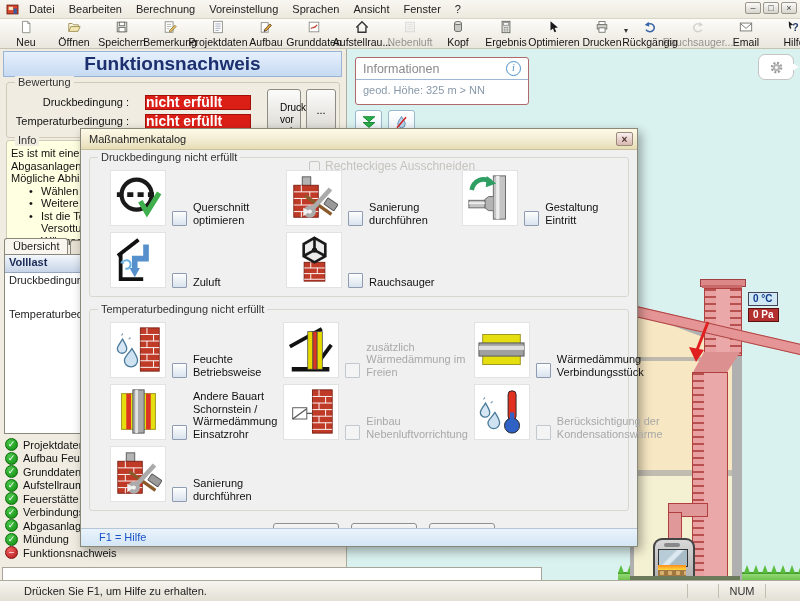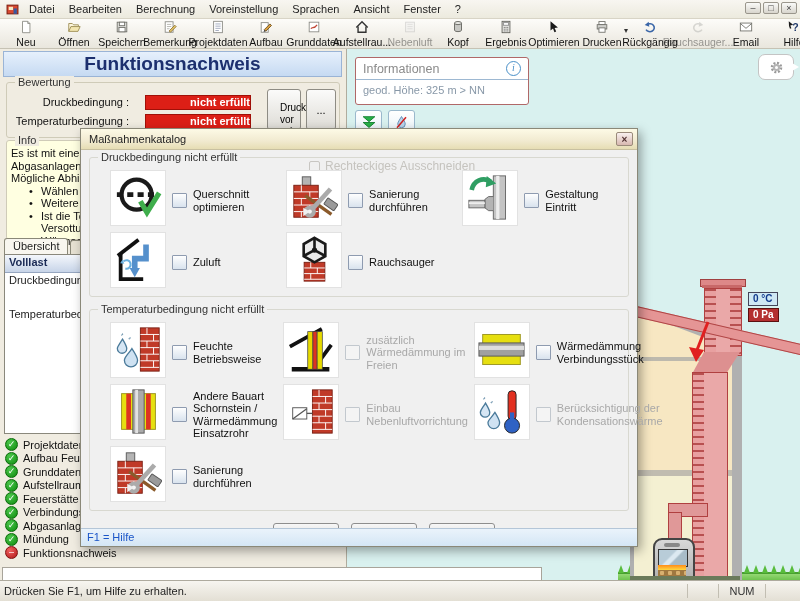--- a/index.html
+++ b/index.html
@@ -28,21 +28,21 @@
   .right-panel{position:absolute;left:347px;top:48px;right:0;bottom:20px;background:#d9f1ef}
   .fn-title{position:absolute;left:3px;right:4px;top:3px;height:24px;background:linear-gradient(#e6f0fc,#c6daf2);
             border:1px solid #9ab4d6;text-align:center;font-size:19px;font-weight:bold;color:#1c2f6e;line-height:24px}
   .groupbox{position:absolute;border:1px solid #cfcbb8;border-radius:3px}
   .gb-label{position:absolute;top:-7px;left:8px;background:#f0ece1;padding:0 3px;color:#333}
   .bewertung{left:6px;right:6px;top:34px;height:54px}
   .bw-rows{position:absolute;left:4px;top:8px}
   .bw-row{display:flex;align-items:center;height:16px;margin-top:3px}
   .bw-label{width:118px;text-align:right;margin-right:16px;color:#111}
   .bw-value{width:104px;height:13px;background:#dc1f16;border:1px solid #a01008;color:#fff;font-weight:bold;
-            font-size:11px;text-align:right;line-height:13px}
+            font-size:14px;text-align:left;line-height:13px}
   .btn-preview{position:absolute;right:38px;top:6px;width:34px;height:41px;font-size:10px;line-height:12px;
                white-space:pre-line;background:linear-gradient(#fbfbfa,#dedcd6);border:1px solid #8e8c84;border-radius:3px;padding:12px}
   .btn-more{position:absolute;right:3px;top:6px;width:30px;height:41px;background:linear-gradient(#fbfbfa,#dedcd6);
             border:1px solid #8e8c84;border-radius:3px;font-size:11px;padding:0}
   .infobox{left:6px;right:6px;top:92px;height:98px;background:#ffffe1}
   .infobox .gb-label{background:#f0ece1}
   .inf-lines{padding:6px 4px 0 4px}
   .inf-line{white-space:nowrap;overflow:hidden;line-height:12.5px;color:#111;position:relative}
   .inf-line.bulleted{padding-left:30px}
   .inf-line.bulleted::before{content:"•";position:absolute;left:18px}
@@ -124,38 +124,38 @@
              line-height:20px;padding-left:8px;color:#222}
   .dlg-close{position:absolute;right:4px;top:3px;width:17px;height:14px;border:1px solid #9a8a7a;border-radius:2px;
              background:linear-gradient(#f8f0ee,#d8b8b0);font-size:10px;line-height:11px;text-align:center;
              color:#503030;font-weight:bold;padding:0}
   .dlg-body{position:absolute;left:0;right:0;top:20px;bottom:17px;padding:8px 8px 0}
   .ghost{position:absolute;left:228px;top:30px;color:rgba(125,120,108,.38);font-size:12px;display:flex;gap:5px;align-items:center}
   .ghost::before{content:"";width:9px;height:9px;border:1.5px solid rgba(125,120,108,.35);border-radius:2px}
   .cat-group{position:relative;border:1px solid #d8d8d0;border-radius:3px;margin-bottom:12px;padding:12px 20px 8px}
   .cat-group .gb-label{background:#f0f0f0}
   .cat-grid{display:grid;grid-template-columns:1.05fr 1.05fr .9fr;gap:6px}
-  .cat-item{display:flex;gap:6px;align-items:center}
+  .cat-item{display:flex;gap:6px;align-items:flex-end}
   .tile{width:54px;height:54px;background:#fff;border:1px solid #e2e2e2;flex:none;display:flex;
         align-items:center;justify-content:center}
   .tile svg{width:47px;height:47px}
   .cb{width:13px;height:13px;margin-top:5px;border:1px solid #8e9bb0;background:linear-gradient(#fefefe,#d9e3ee);
       border-radius:1px;flex:none}
   .cat-label{margin-top:5px;max-width:118px;line-height:12.5px;color:#111}
   .cat-item.disabled .cb{border-color:#c2c8ce;background:#f4f4f4}
   .cat-item.disabled .cat-label{color:#a8a8a8}
   .dlg-buttons{display:flex;justify-content:center;gap:12px;margin-top:10px;padding-left:50px}
   .dlg-btn{width:66px;height:19px;background:linear-gradient(#f7f7f7,#dadada);border:1px solid #8e8e8e;
            border-radius:3px;font-size:11px;font-family:"Liberation Sans",sans-serif;padding:0}
   .dlg-status{position:absolute;left:0;right:0;bottom:0;height:17px;background:linear-gradient(#eaf3fb,#d4e6f5);
-              border-top:1px solid #b4c6d8;color:#1a55c8;line-height:17px;padding-left:6px}
+              border-top:1px solid #b4c6d8;color:#1a55c8;line-height:17px;padding-left:18px}
   
   .statusbar{position:absolute;left:0;right:0;bottom:0;height:20px;background:linear-gradient(#f7f5f0,#e3dfd4);
              border-top:1px solid #aeaa9e;display:flex;align-items:center;z-index:6}
-  .sb-msg{flex:1;padding-left:4px;color:#222}
+  .sb-msg{flex:1;padding-left:24px;color:#222}
   .sb-cell{border-left:1px solid #c2beb2;height:14px;line-height:14px;text-align:center;color:#333}
   .sb-a{width:30px}.sb-num{width:46px}.sb-b{width:34px}
 </style>
 </head>
 <body>
 
 <div class="menubar">
   <span class="appicon">
       <svg viewBox="0 0 12 12" width="13" height="13">
         <rect x="1" y="2" width="10" height="8" fill="#d84830" stroke="#802010"></rect>

